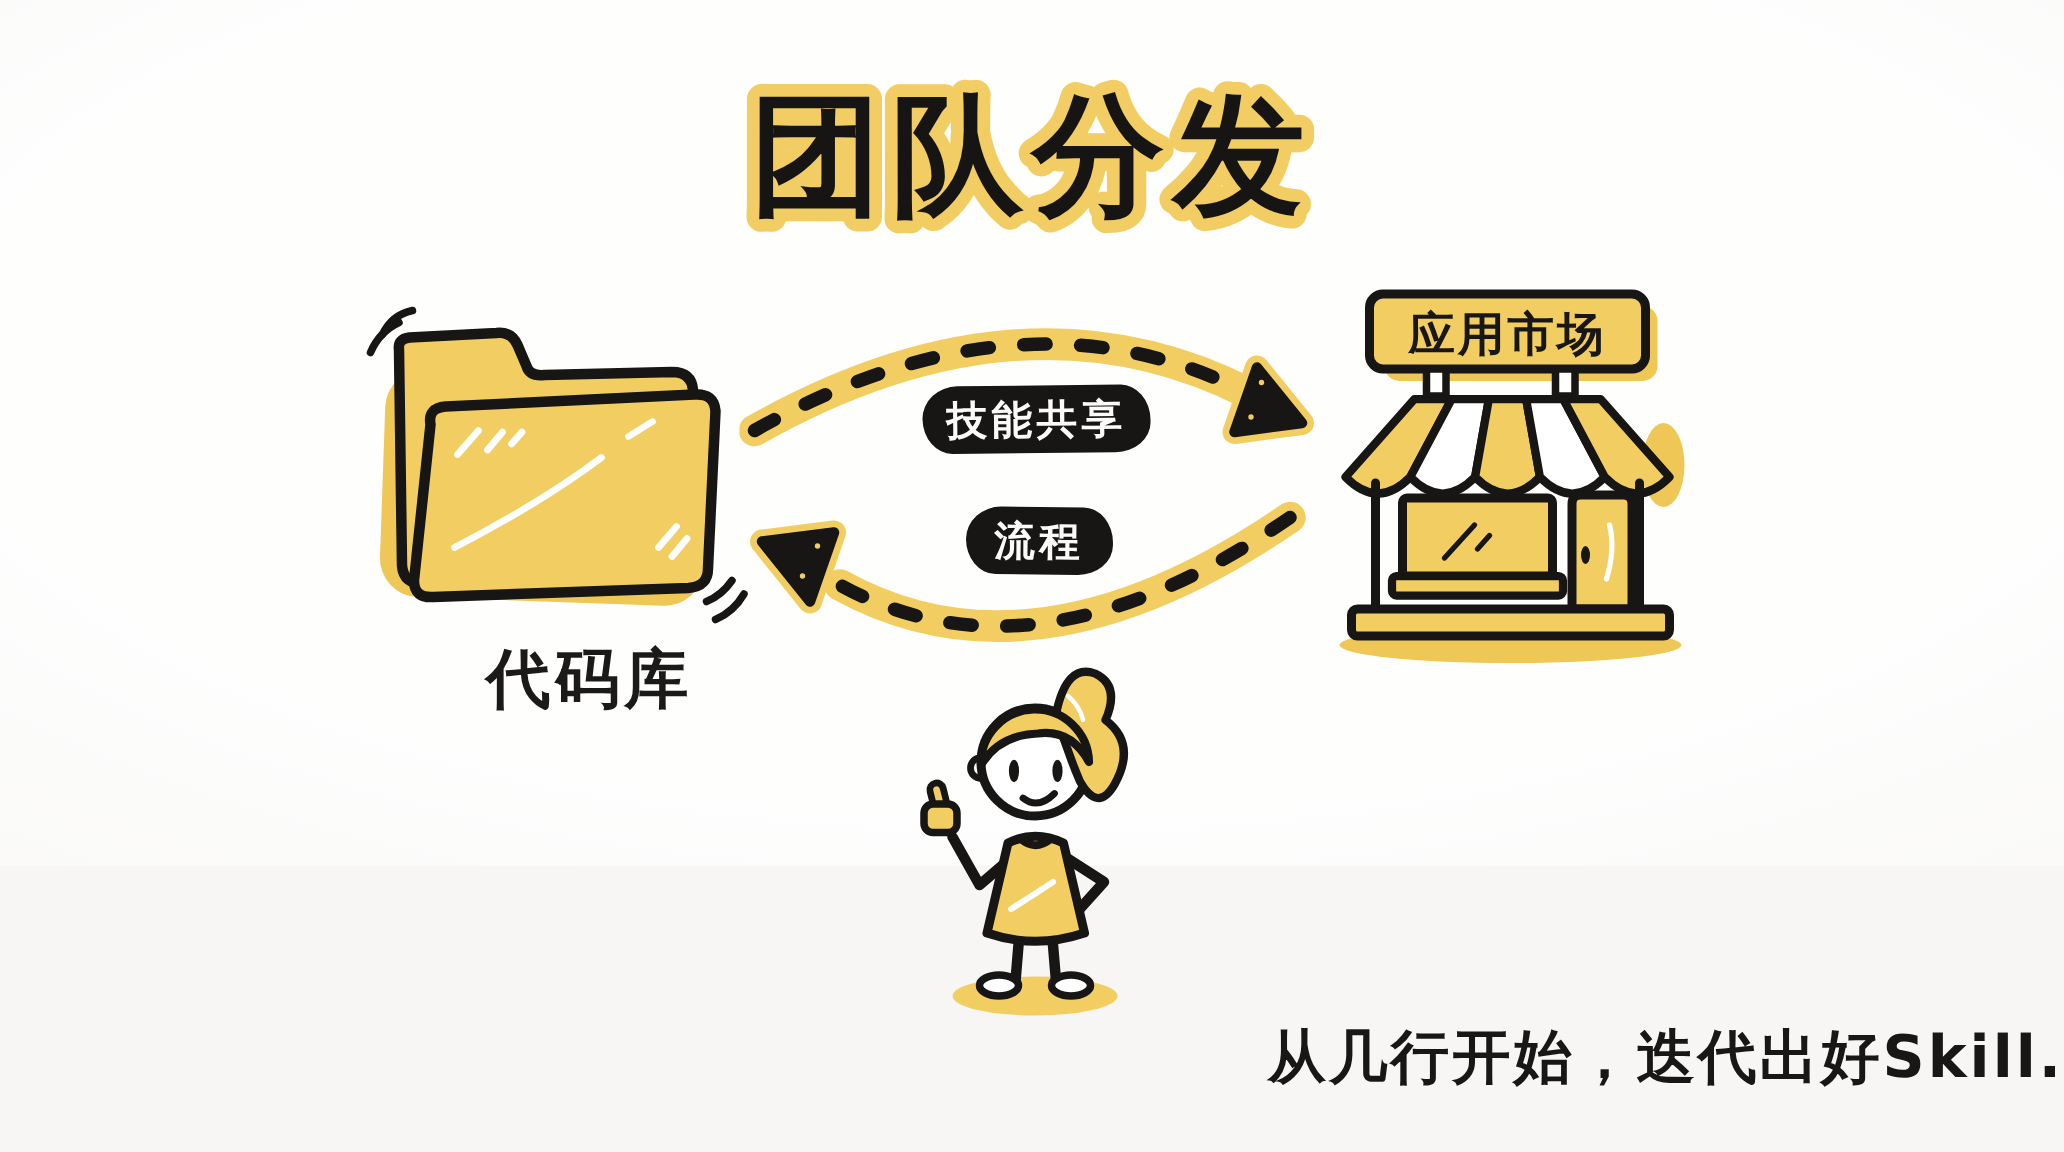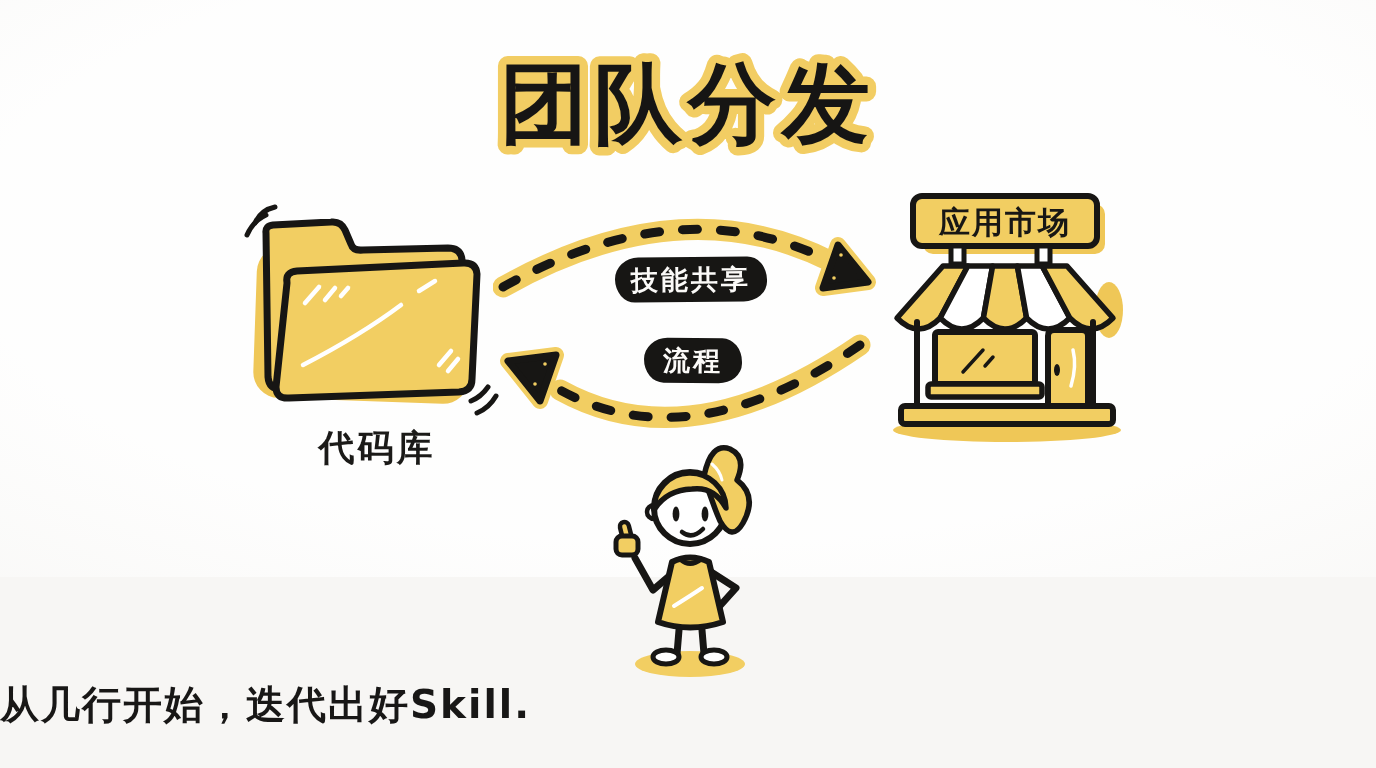--- a/index.html
+++ b/index.html
@@ -45,23 +45,23 @@
     font-family: "DejaVu Sans", "Liberation Sans", sans-serif;
     font-size: 31px;
     font-weight: bold;
     letter-spacing: 2px;
     fill: #181715;
   }
 
   
   .folder-label {
     position: absolute;
-    left: 243px; top: 424px; width: 268px;
+    left: 259px; top: 424px; width: 268px;
     text-align: center;
-    font-size: 36px;
+    font-size: 43px;
     font-weight: bold;
     color: #1b1a18;
     letter-spacing: 3px;
   }
   .pill {
     position: absolute;
     display: flex;
     align-items: center;
     justify-content: center;
     background: #171614;
@@ -70,21 +70,21 @@
     font-size: 27px;
     letter-spacing: 3px;
     border-radius: 26px 22px 26px 22px / 24px 26px 22px 26px;
   }
   .pill-top    { left: 615px; top: 257px; width: 152px; height: 45px; transform: rotate(-0.6deg); }
   .pill-bottom { left: 644px; top: 338px; width: 98px;  height: 45px; transform: rotate(0.6deg); }
 
   .caption {
     position: absolute;
     left: 0; top: 678px; width: 1376px;
-    text-align: left;
+    text-align: right;
     font-size: 39px;
     font-weight: bold;
     color: #181716;
     letter-spacing: 2px;
   }
 </style>
 </head>
 <body>
 
 <div class="stage">

